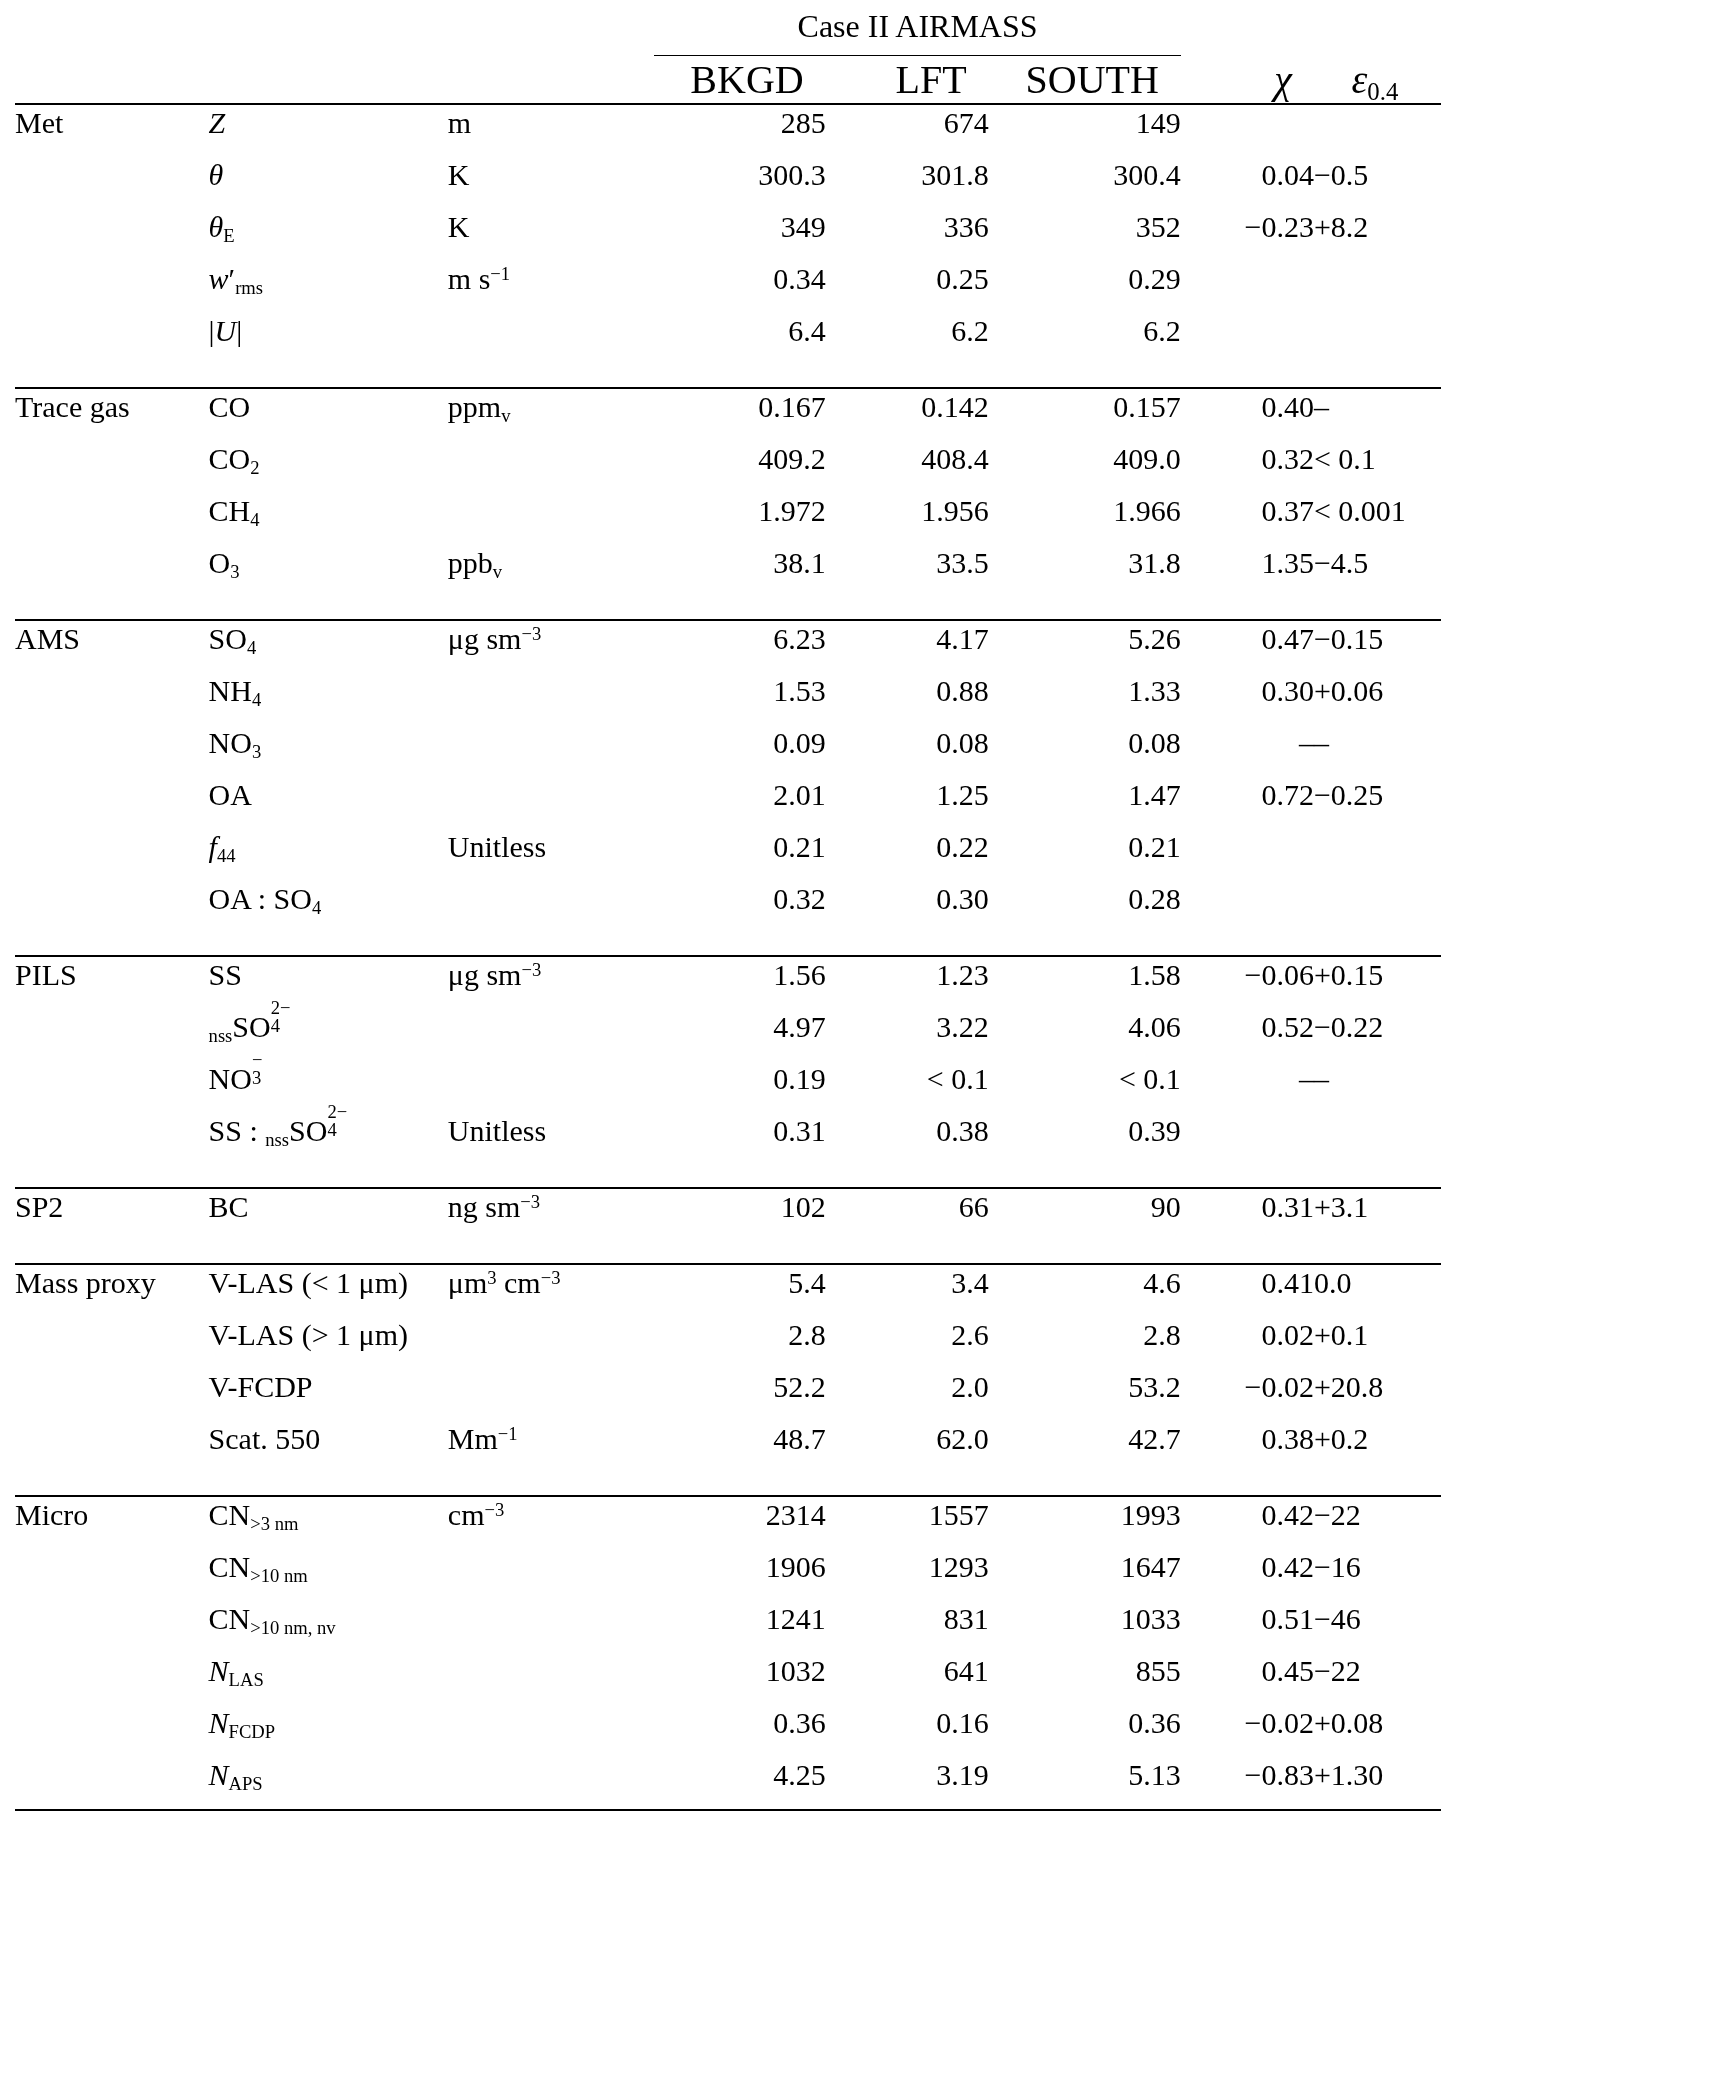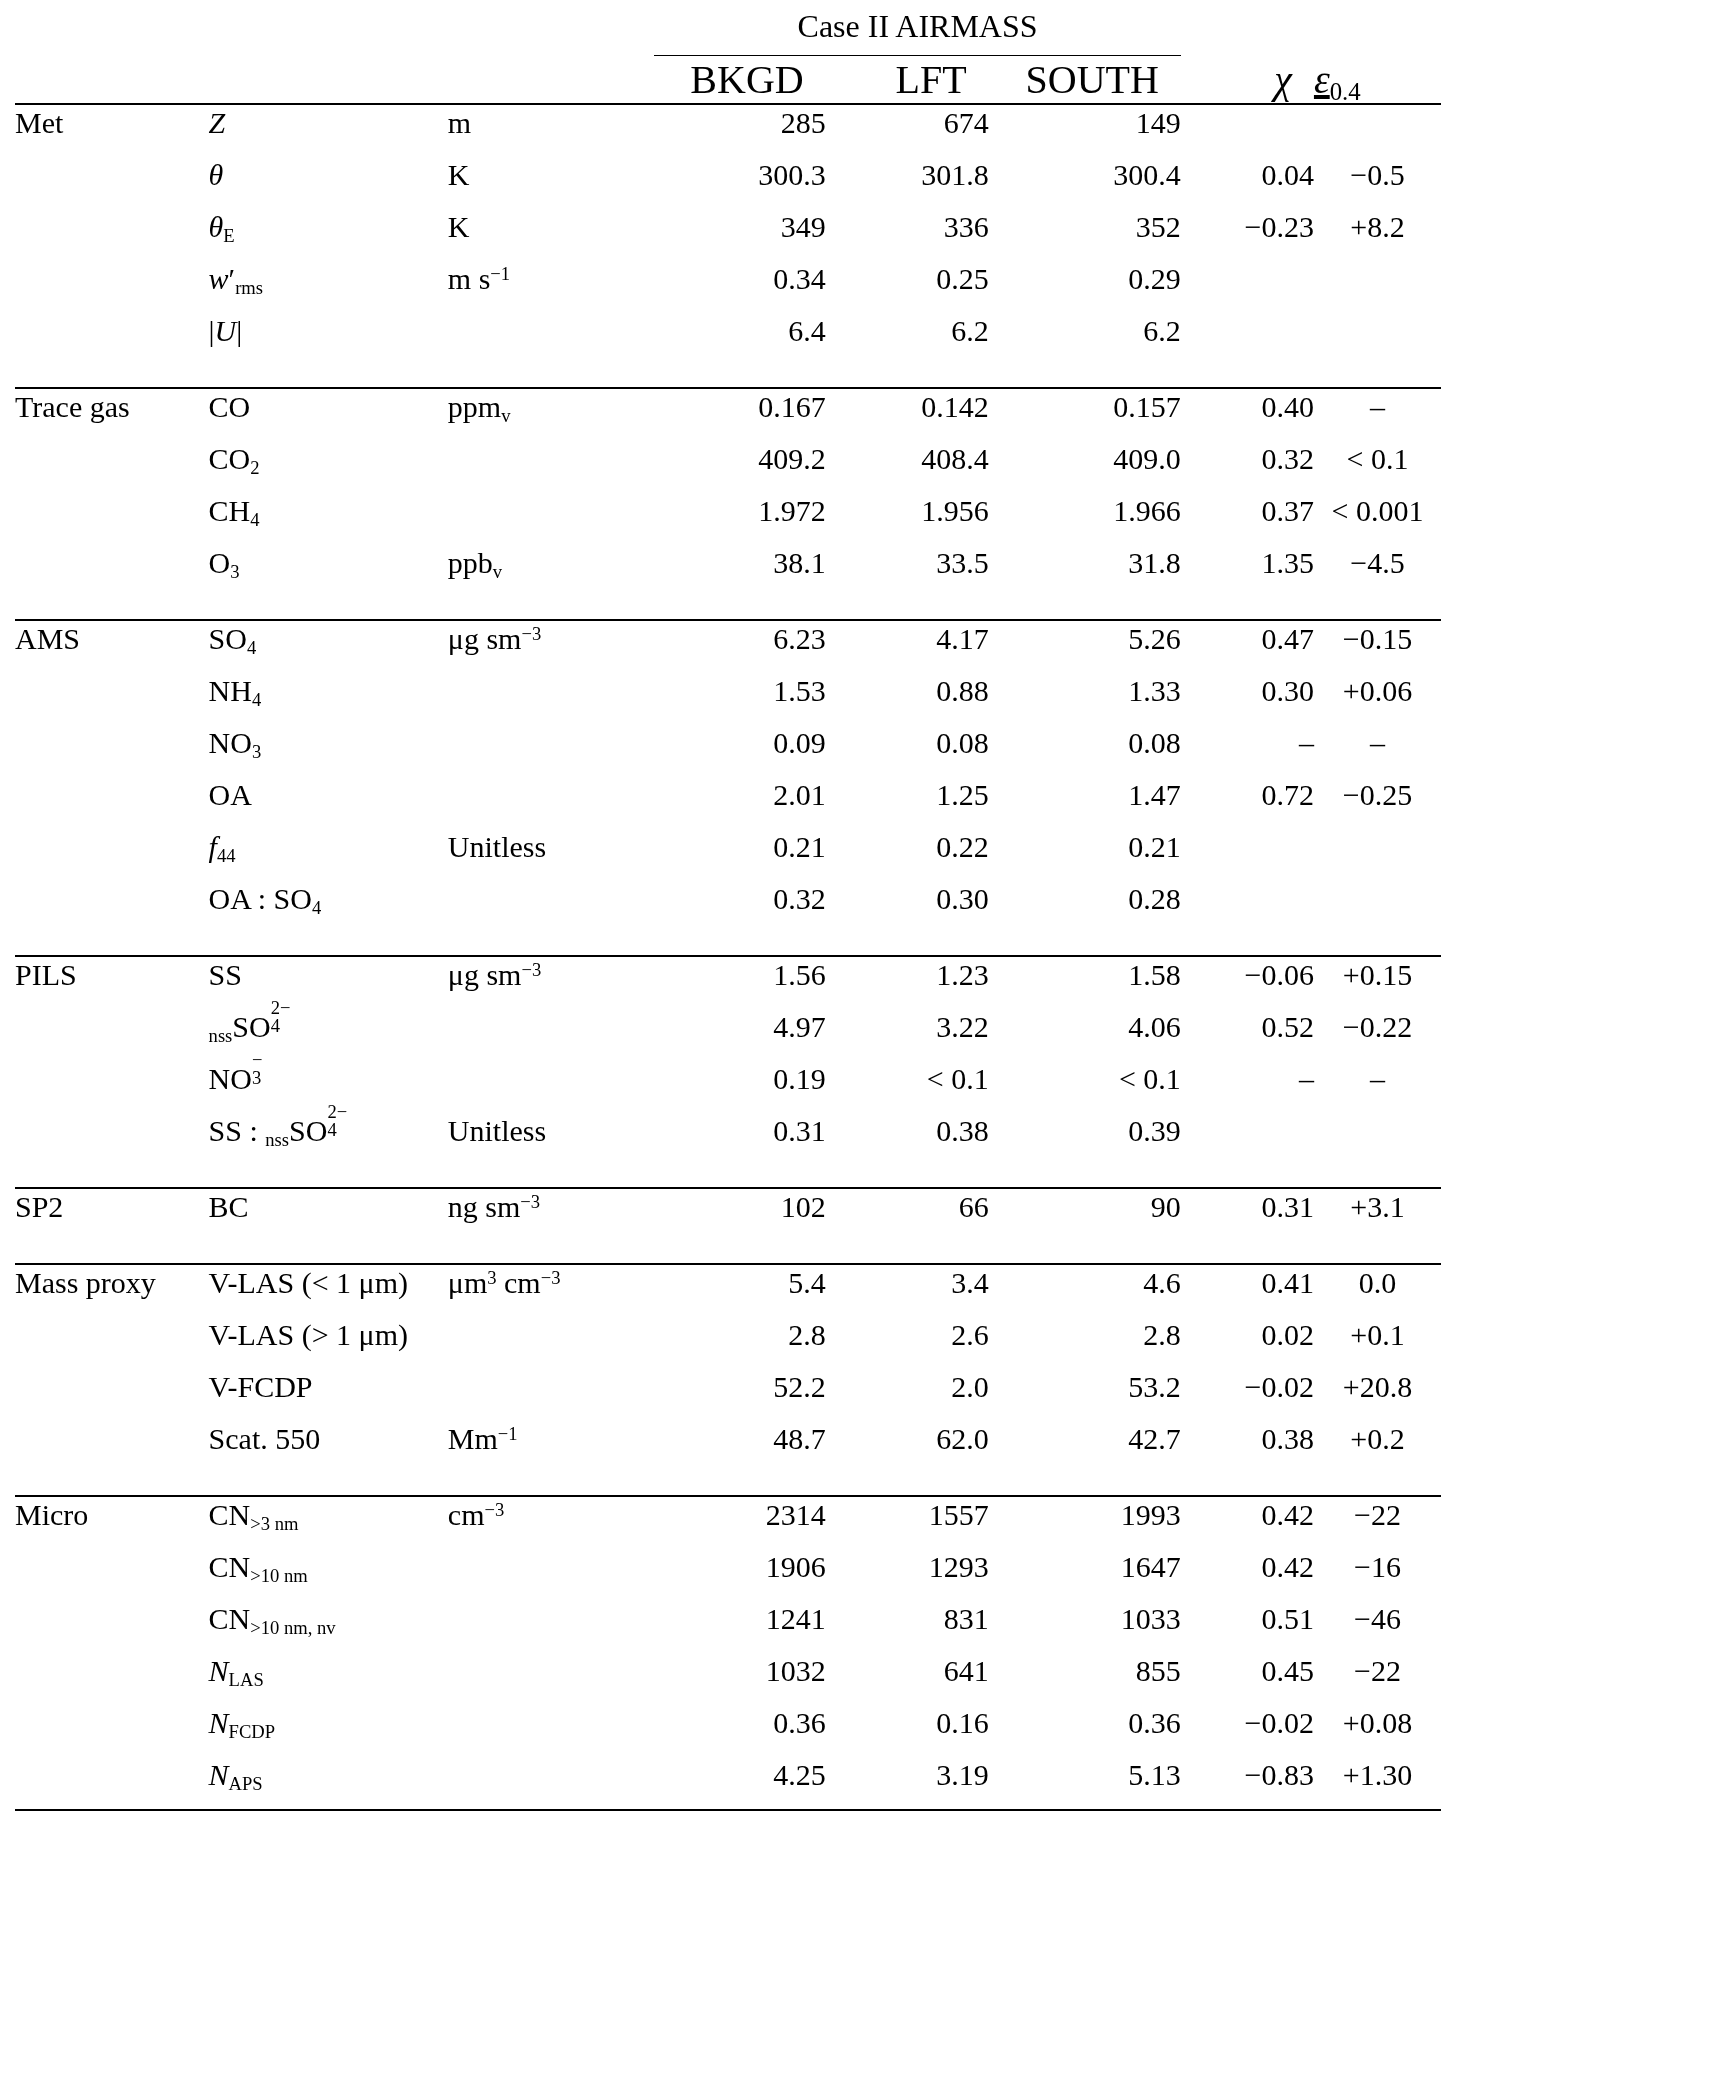--- a/index.html
+++ b/index.html
@@ -36,21 +36,21 @@
   col.c-val2    { width: 197px; }
   col.c-val3    { width: 210px; }
   col.c-chi     { width: 164px; }
   col.c-eps     { width: 155px; }
 
   td.group { text-align: left; padding-left: 6.7px; }
   td.var   { text-align: left; padding-left: 22px; }
   td.unit  { text-align: left; padding-left: 22px; }
   td.num   { text-align: right; padding-right: 22px; }
   td.chi   { text-align: right; padding-right: 22px; }
-  td.eps   { text-align: center; padding-right: 5px; }
+  td.eps   { text-align: left; padding-right: 5px; }
 
   tr.datarow td { height: 52px; }
 
   
   .spanhdr {
     text-align: center;
     font-size: 32px;
     padding-bottom: 5px;
   }
   .spanhdr .inner {
@@ -60,21 +60,21 @@
   .hdr-rule {
     border-bottom: 1.7px solid #000;
   }
   th.colhdr {
     font-size: 40px;
     padding-bottom: 13.4px;
     padding-top: 6.7px;
   }
   th.colhdr.num { text-align: right; padding-right: 22px; }
   th.colhdr.chi { text-align: right; padding-right: 22px; }
-  th.colhdr.eps { text-align: left; padding-right: 5px; text-decoration: underline; }
+  th.colhdr.eps { text-align: center; padding-right: 5px; }
 
   .rule-top td, .rule-top th { border-top: 2.1px solid #000; margin-top: 15px; }
   tr.sep td { height: 22px; }
 
   sub, sup {
     font-size: 0.62em;
     line-height: 0;
   }
   sub { vertical-align: -0.28em; }
   sup { vertical-align: 0.48em; }

